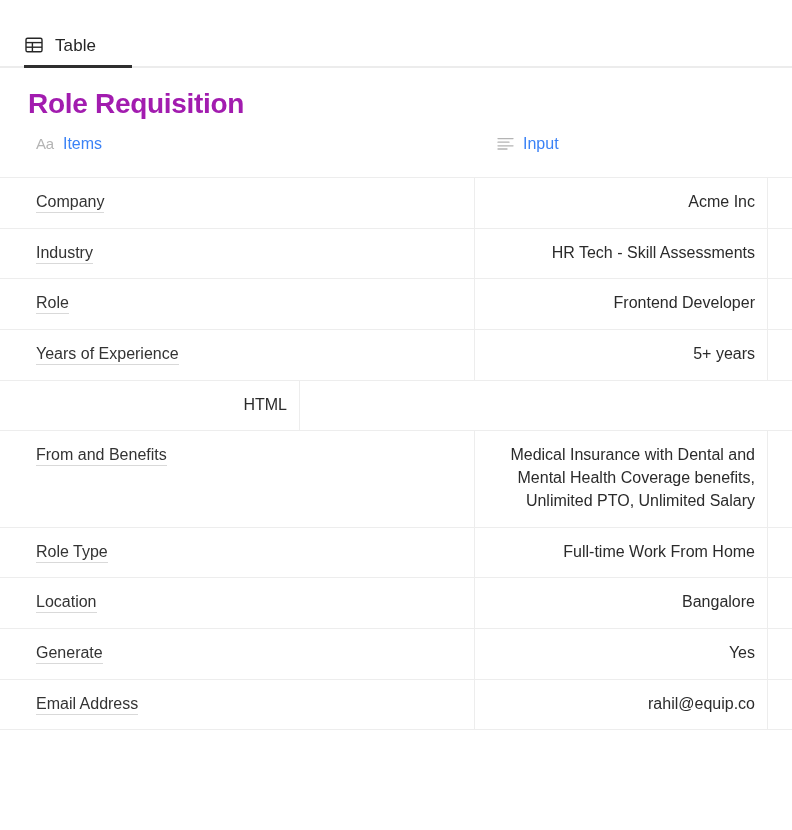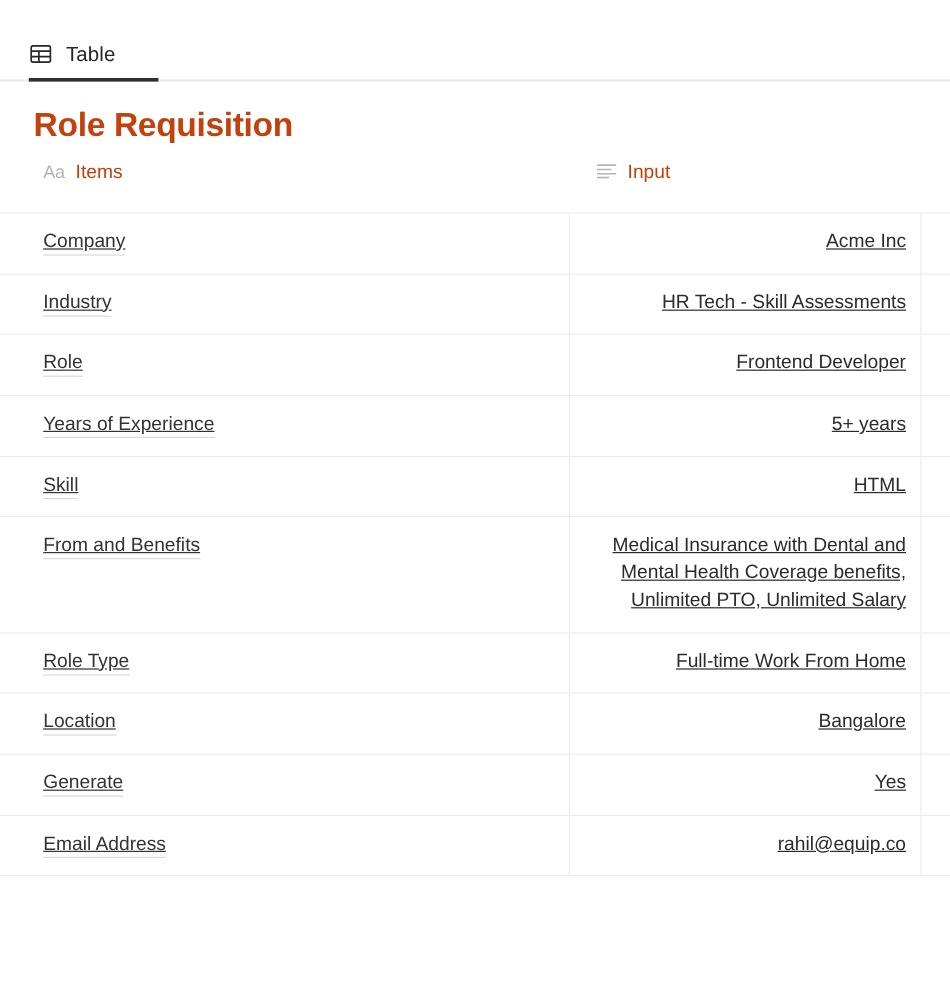--- a/index.html
+++ b/index.html
@@ -50,21 +50,21 @@
     color: #262626;
     letter-spacing: .1px;
     line-height: 1;
   }
 
   
   .page-title {
     margin: 21px 0 0 28px;
     font-size: 28px;
     font-weight: bold;
-    color: #c2410c;
+    color: #a21caf;
     letter-spacing: -.3px;
     line-height: 1.1;
   }
 
   
   .table {
     margin-top: 16px;
     width: 792px;
   }
   .thead {
@@ -76,21 +76,21 @@
     display: flex;
     align-items: flex-start;
     gap: 9px;
     height: 100%;
     padding-left: 12px;
   }
   .th.col-items { width: 461px; margin-left: 24px; }
   .th.col-input { width: 300px; }
   .th-label {
     font-size: 16px;
-    color: #c2410c;
+    color: #3b82f6;
     line-height: 1;
   }
   .icon-aa {
     font-size: 15px;
     color: #b4b4b4;
     line-height: 1;
     letter-spacing: -.2px;
   }
   .icon-lines { width: 17px; height: 13px; display: block; flex: none; }
 
@@ -99,21 +99,20 @@
     border-top: 1px solid #ededed;
   }
   .row:last-child { border-bottom: 1px solid #ededed; }
 
   .cell {
     padding: 13px 12px 14px 12px;
     font-size: 16px;
     color: #333333;
     line-height: 1.42;
     min-height: 49px;
-    text-decoration: underline;
   }
   .cell-items {
     width: 461px;
     margin-left: 24px;
     border-right: 1px solid #ededed;
   }
   .cell-input {
     width: 300px;
     border-right: 1px solid #ededed;
     color: #2b2b2b;
@@ -185,21 +184,20 @@
         <div class="cell cell-items"><a class="item-link">Role</a></div>
         <div class="cell cell-input">Frontend Developer</div>
         <div class="cell cell-pad"></div>
       </div>
       <div class="row">
         <div class="cell cell-items"><a class="item-link">Years of Experience</a></div>
         <div class="cell cell-input">5+ years</div>
         <div class="cell cell-pad"></div>
       </div>
       <div class="row">
-        <div class="cell cell-items"><a class="item-link">Skill</a></div>
         <div class="cell cell-input">HTML</div>
         <div class="cell cell-pad"></div>
       </div>
       <div class="row">
         <div class="cell cell-items"><a class="item-link">From and Benefits</a></div>
         <div class="cell cell-input">Medical Insurance with Dental and Mental Health Coverage benefits, Unlimited PTO, Unlimited Salary</div>
         <div class="cell cell-pad"></div>
       </div>
       <div class="row">
         <div class="cell cell-items"><a class="item-link">Role Type</a></div>

